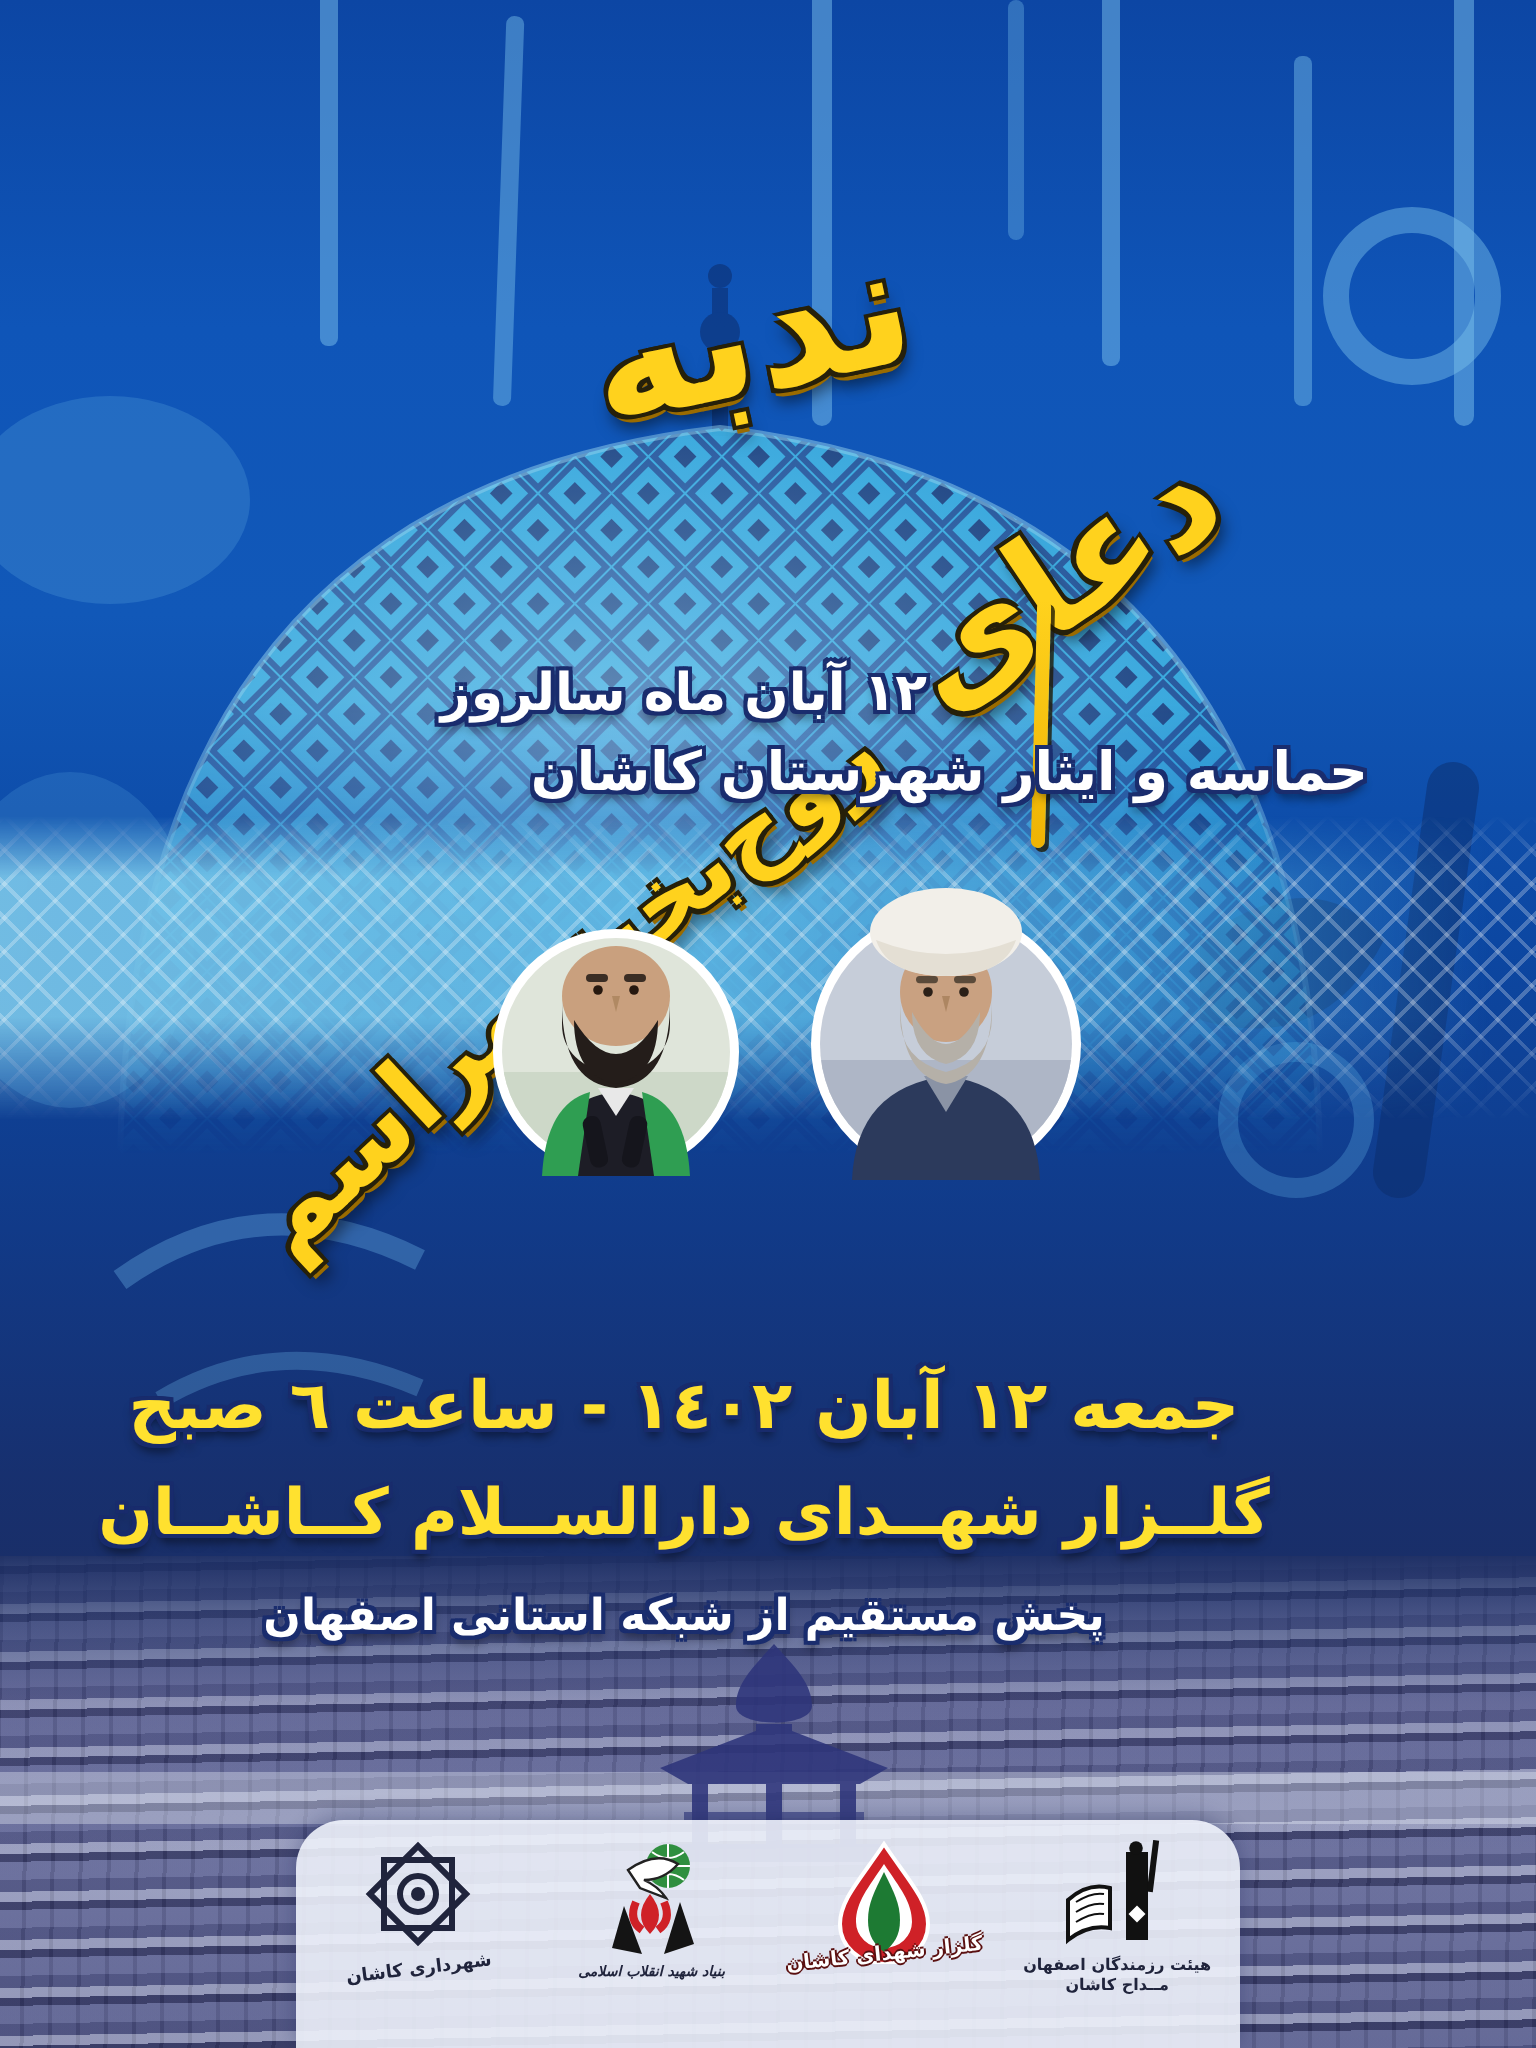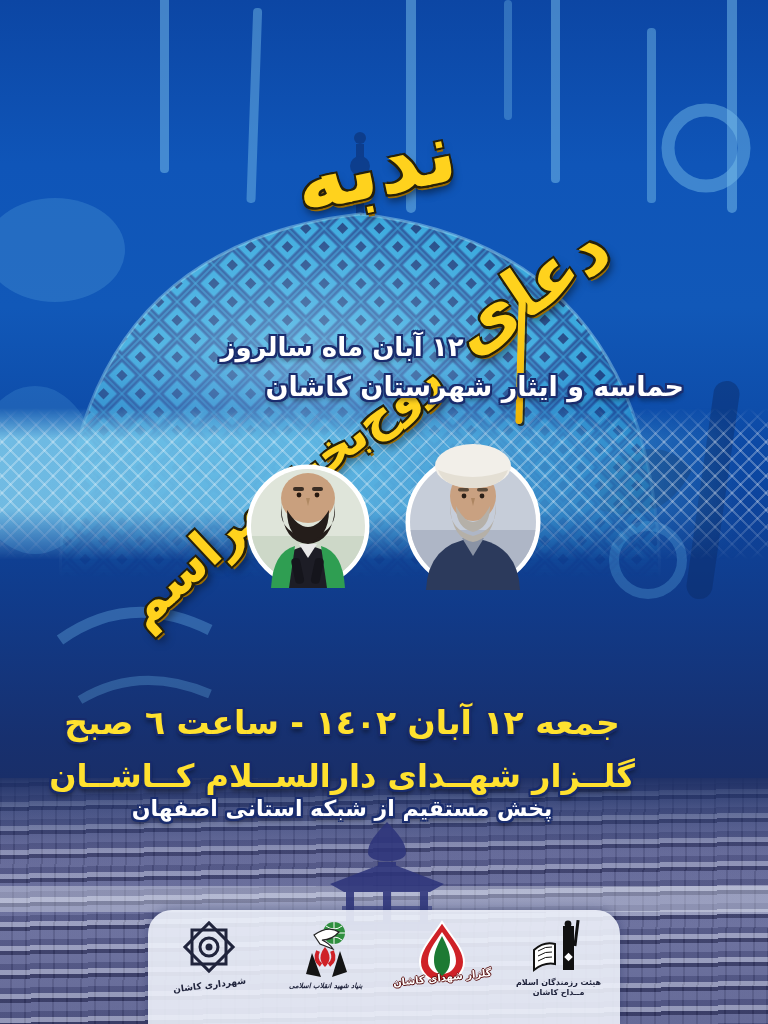--- a/index.html
+++ b/index.html
@@ -25,21 +25,21 @@
     background:
       linear-gradient(180deg,rgba(27,45,99,.95) 0%,rgba(27,45,99,.5) 13%,rgba(40,45,100,.18) 30%,rgba(0,0,0,0) 60%),
       repeating-linear-gradient(179deg,rgba(228,232,246,.4) 0 5px,rgba(24,26,64,.5) 5px 9px,rgba(112,117,162,.45) 9px 18px,rgba(60,64,110,.42) 18px 24px),
       repeating-linear-gradient(91deg,rgba(18,20,55,.3) 0 2px,rgba(0,0,0,0) 2px 14px),
       linear-gradient(180deg,#8287b3,#5d628f);
   }
   .cem-light{position:absolute;left:0;top:108px;width:768px;height:26px;background:rgba(230,233,245,.38);}
   
   .txt{position:absolute;left:0;width:684px;text-align:center;direction:rtl;font-weight:bold;z-index:12;}
   .ow{color:#ffffff;text-shadow:2px 0 0 #1a2d6e,-2px 0 0 #1a2d6e,0 2px 0 #1a2d6e,0 -2px 0 #1a2d6e,2px 2px 0 #1a2d6e,-2px -2px 0 #1a2d6e,2px -2px 0 #1a2d6e,-2px 2px 0 #1a2d6e,0 4px 5px rgba(0,0,0,.45);}
-  .oy{color:#ffe12f;text-shadow:2px 0 0 #182b6c,-2px 0 0 #182b6c,0 2px 0 #182b6c,0 -2px 0 #182b6c,2px 2px 0 #182b6c,-2px -2px 0 #182b6c,2px -2px 0 #182b6c,-2px 2px 0 #182b6c,0 4px 5px rgba(0,0,0,.5);margin-top:20px;}
+  .oy{color:#ffe12f;text-shadow:2px 0 0 #182b6c,-2px 0 0 #182b6c,0 2px 0 #182b6c,0 -2px 0 #182b6c,2px 2px 0 #182b6c,-2px -2px 0 #182b6c,2px -2px 0 #182b6c,-2px 2px 0 #182b6c,0 4px 5px rgba(0,0,0,.5);}
   
   .gold-word{
     position:absolute;direction:rtl;text-align:center;font-weight:bold;color:#ffd21d;z-index:11;
     text-shadow:-2px -2px 0 #26200a,2px -2px 0 #26200a,-2px 2px 0 #26200a,2px 2px 0 #26200a,0 4px 0 #9a6b00,0 7px 8px rgba(0,0,0,.5);
   }
   .alef-stroke{
     position:absolute;left:517px;top:300px;width:7px;height:124px;z-index:11;
     background:linear-gradient(180deg,#ffd21d,#eeb304);border-radius:4px;
     box-shadow:2px 2px 0 rgba(30,25,5,.8);transform:rotate(1.5deg);
   }
@@ -244,19 +244,19 @@
     <div class="logo-item">
       <svg width="58" height="56" viewBox="0 0 58 56">
         <path d="M4 30 q10 -9 21 -6 l0 20 q-11 -2 -21 6 z" fill="#ffffff" stroke="#111111" stroke-width="2"></path>
         <path d="M8 31 q8 -5 14 -4 M8 36 q8 -5 14 -4 M8 41 q8 -5 14 -4" stroke="#111111" stroke-width="1" fill="none"></path>
         <rect x="33" y="6" width="11" height="44" fill="#111111"></rect>
         <rect x="35.5" y="34" width="6" height="6" fill="#ffffff" transform="rotate(45 38.5 37)"></rect>
         <rect x="45" y="0" width="3" height="26" fill="#111111" transform="rotate(7 46 13)"></rect>
         <circle cx="38" cy="4" r="3.4" fill="#111111"></circle>
       </svg>
       <div class="logo-caption" style="font-size:8px;">
-        <div>هیئت رزمندگان اسلام</div>
+        <div>هیئت رزمندگان اصفهان</div>
         <div>مــداح کاشان</div>
       </div>
     </div>
 
   </div>
 </div>
 
 </body></html>

